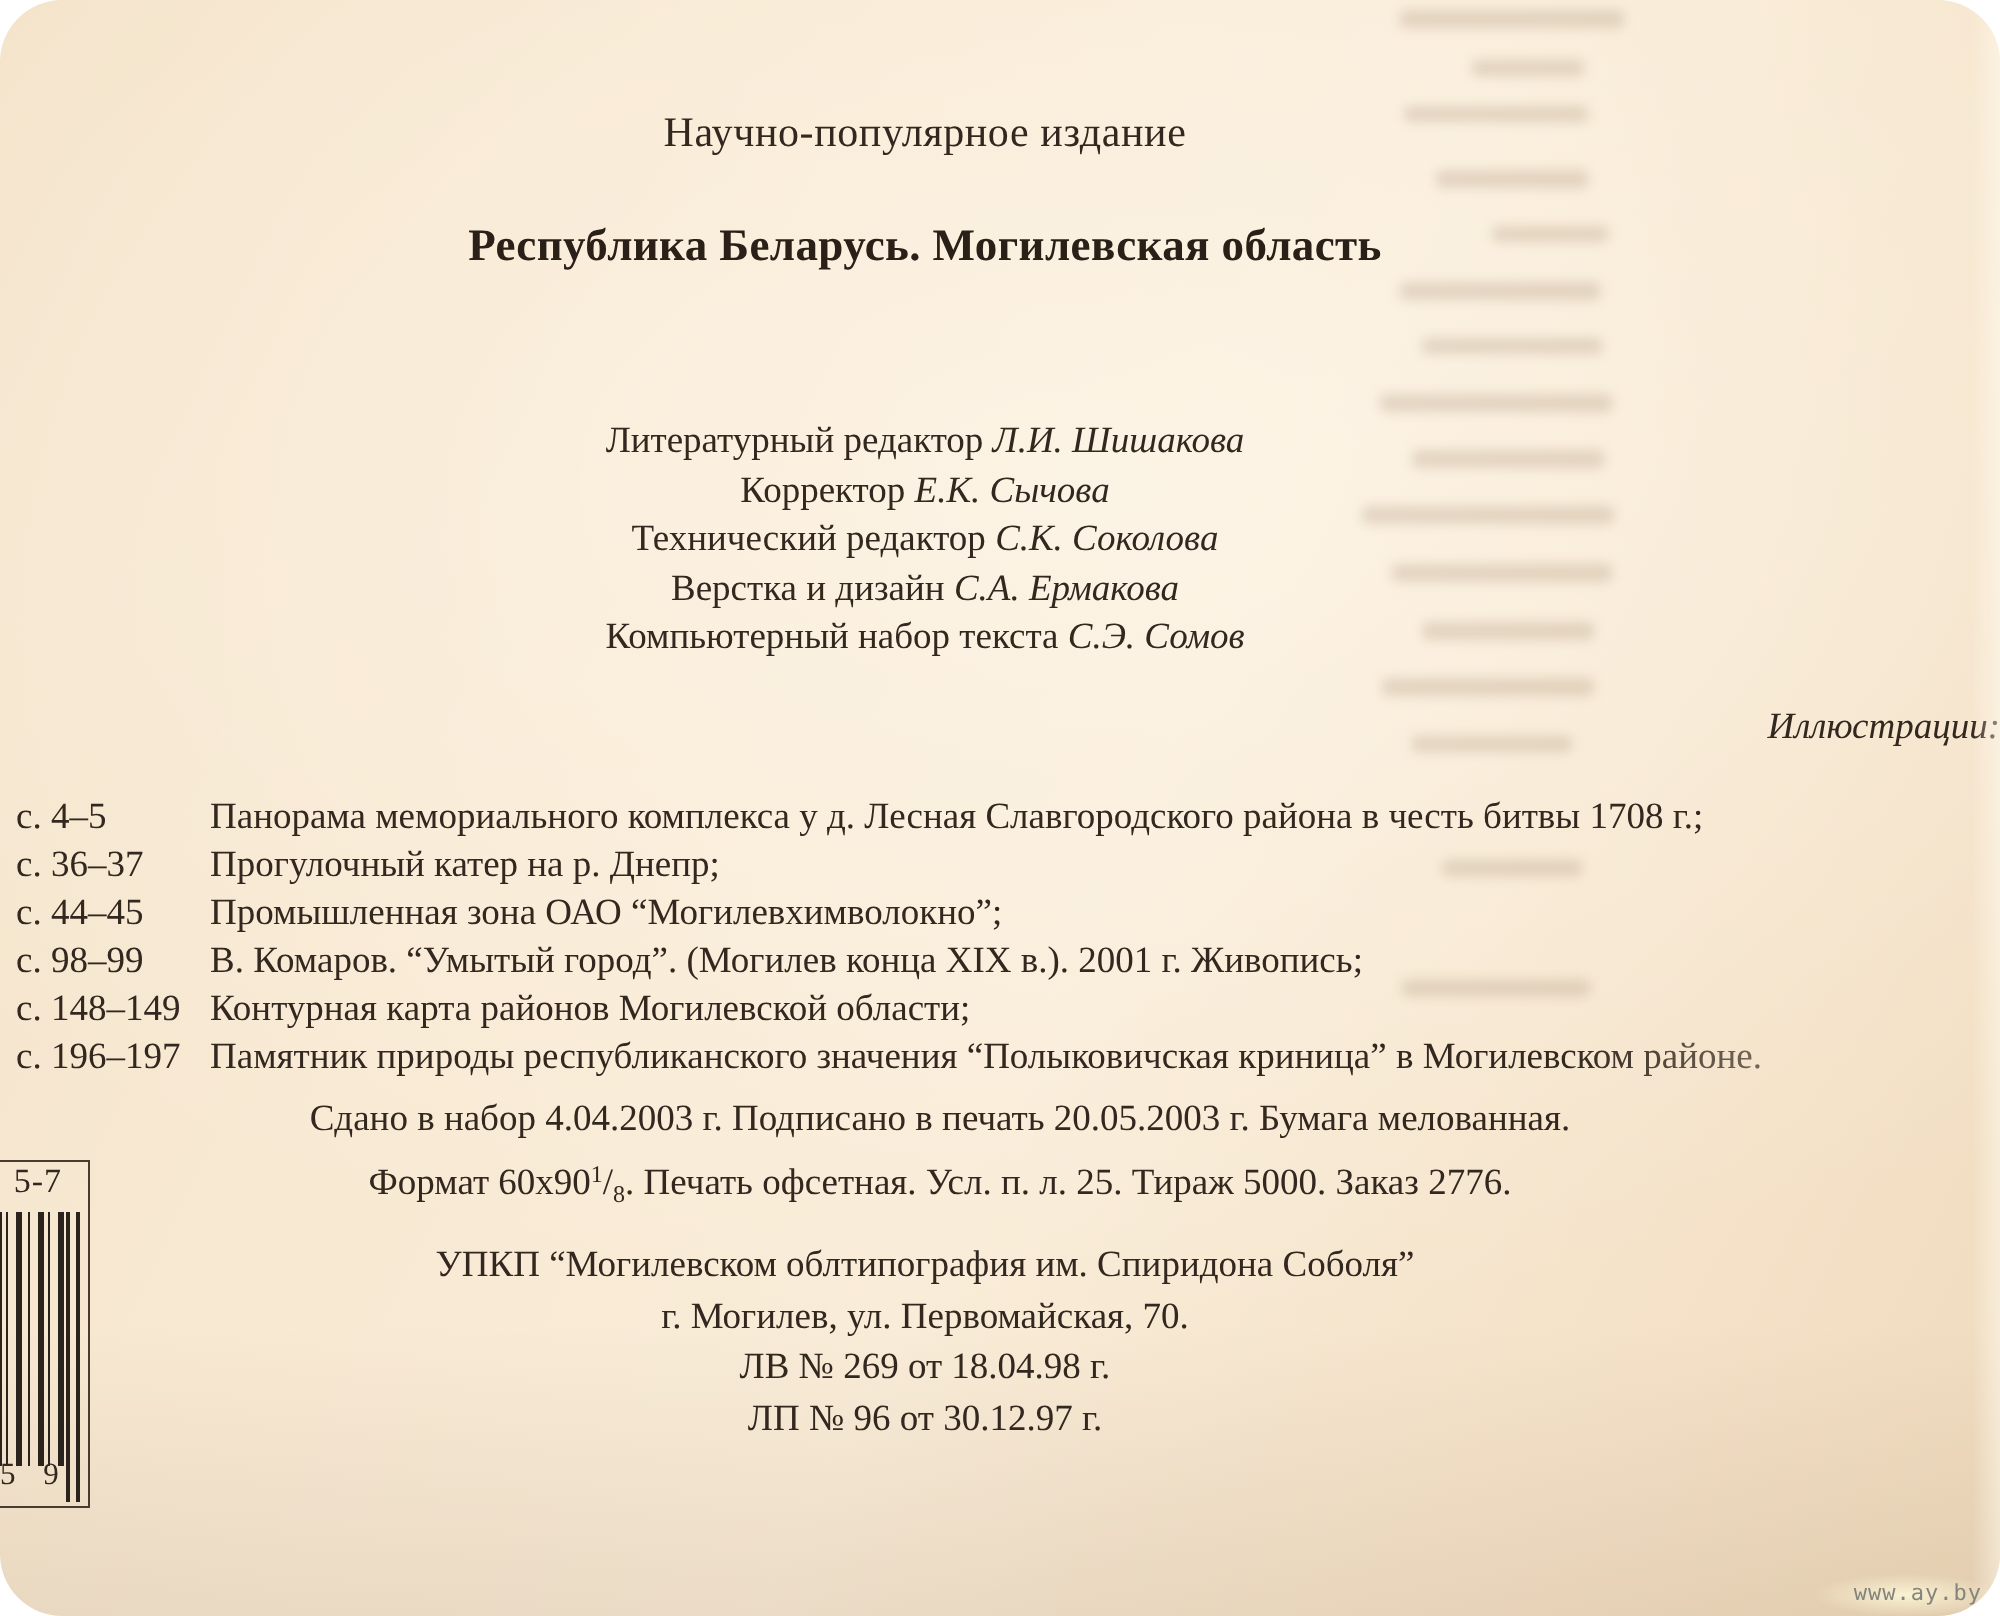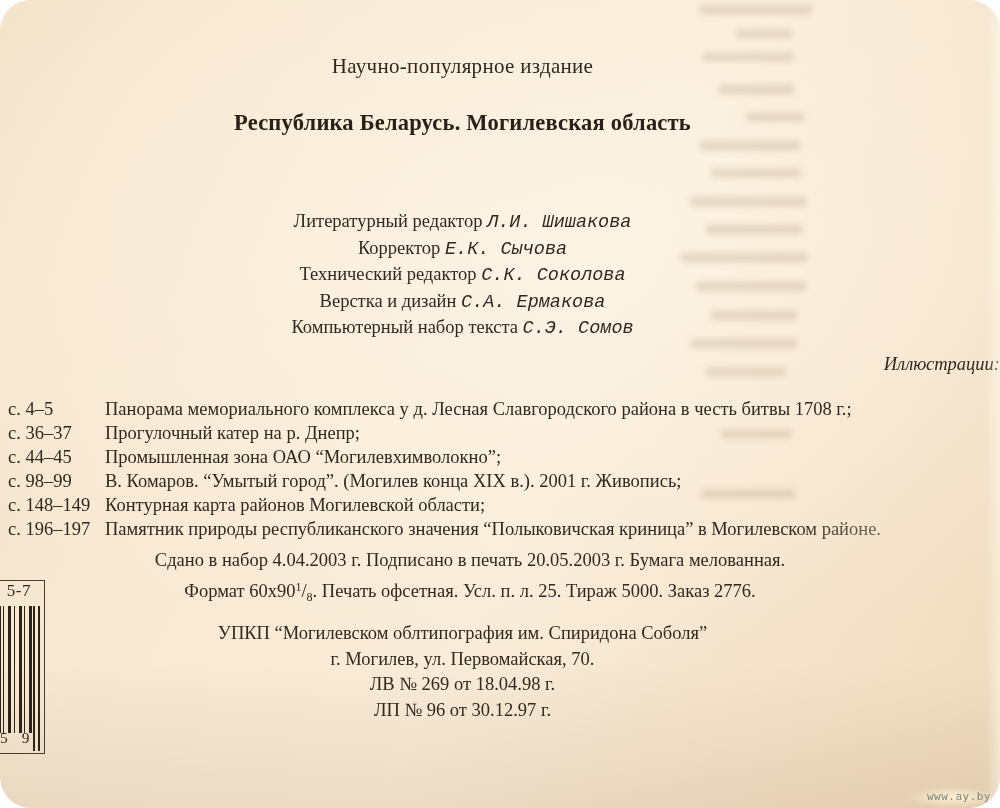--- a/index.html
+++ b/index.html
@@ -24,21 +24,21 @@
     background: linear-gradient(to left, rgba(255,252,240,0.5), rgba(255,252,240,0));
     pointer-events:none;
   }
 
   .center-block{ position:absolute; left:0; width:925px; text-align:center; }
 
   #edition   { top:54px;  font-size:21px; letter-spacing:.3px; }
   #title     { top:110px; font-size:22.5px; font-weight:bold; color:#2a2017; letter-spacing:.2px; }
 
   #credits   { top:209px; font-size:18.5px; line-height:24.5px; }
-  .it        { font-style:italic;font-family:Liberation Mono, monospace; }
+  .it        { font-style:italic; }
 
   .illus     { position:absolute; left:8px; top:352px; width:992px; font-size:18.5px; }
   .illus-heading{ font-style:italic; margin-bottom:21px; line-height:24px;text-align:right; }
   .illus-row { display:flex; line-height:24px; }
   .pages     { flex:0 0 97px; }
   .desc      { flex:1; white-space:nowrap; overflow:hidden; }
   .fade-end .desc{
     -webkit-mask-image:linear-gradient(to right,#000 76%,rgba(0,0,0,.35) 97%);
             mask-image:linear-gradient(to right,#000 76%,rgba(0,0,0,.35) 97%);
   }

